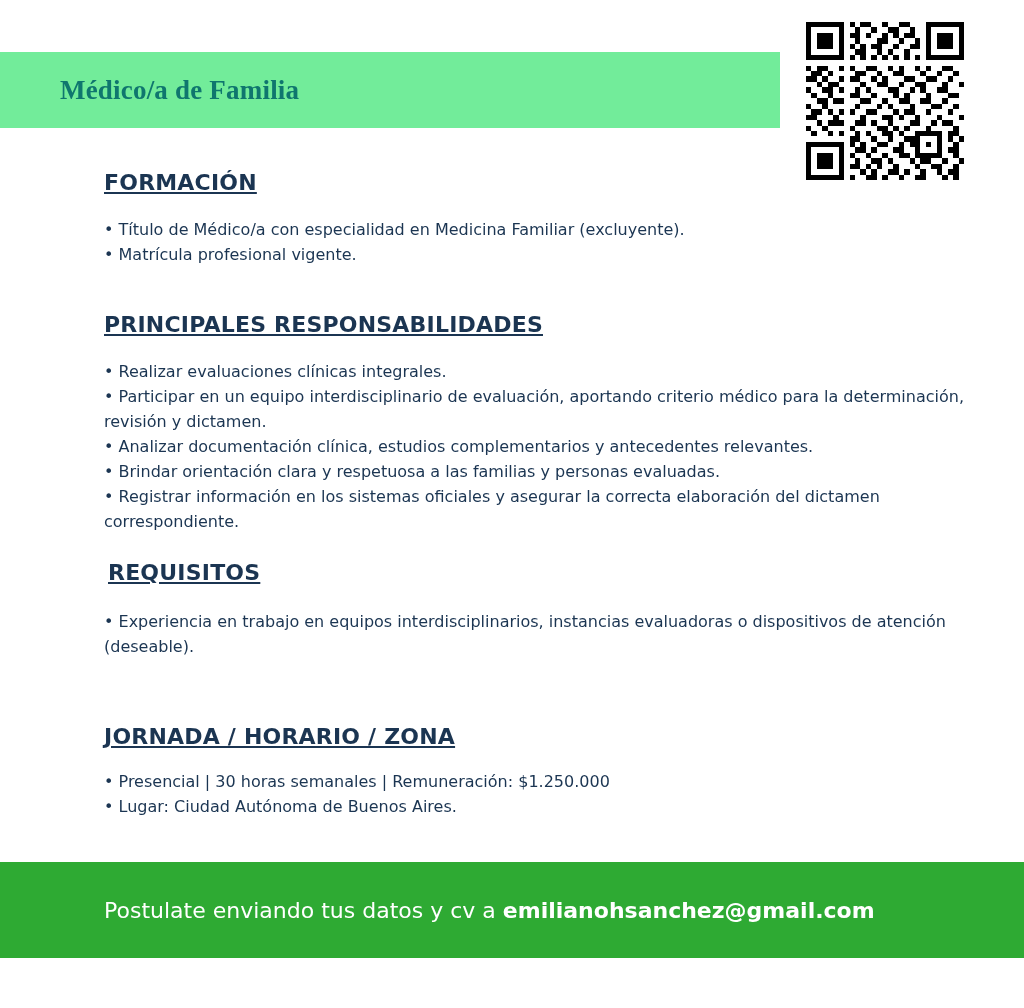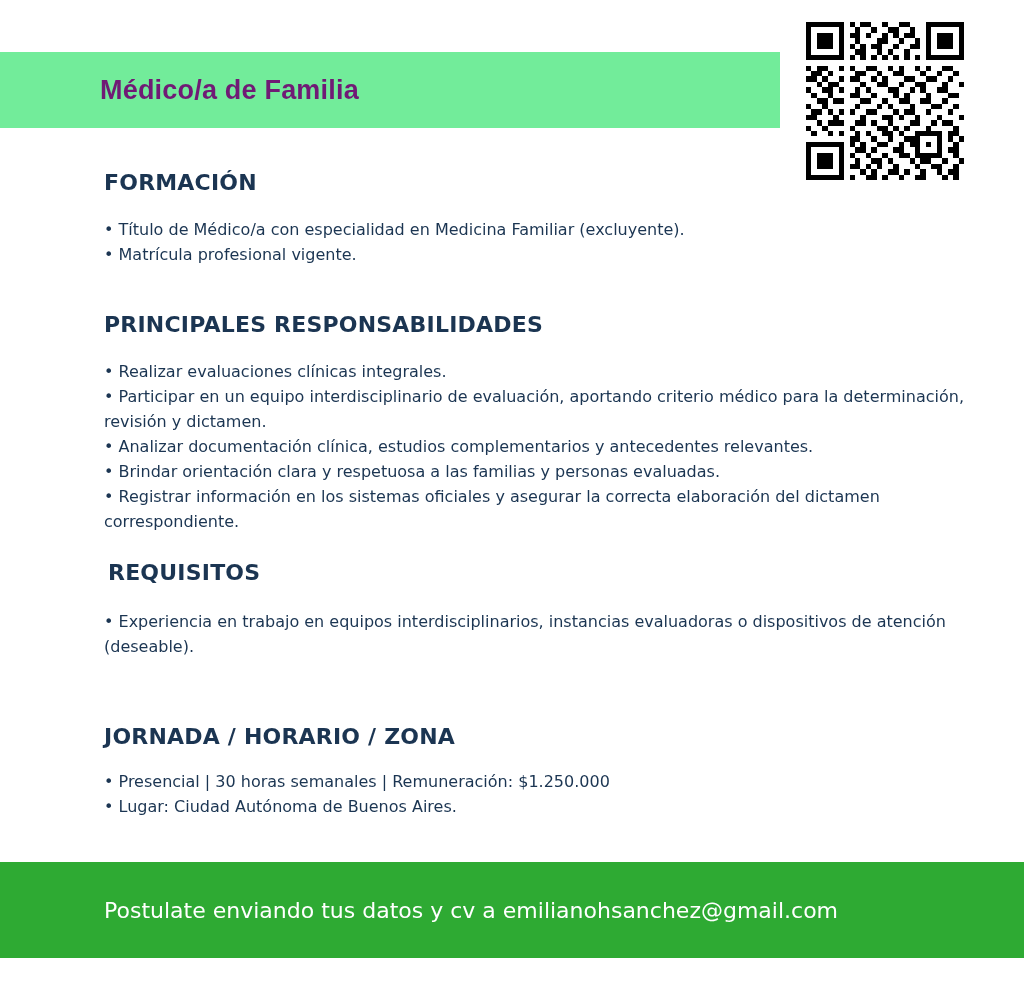--- a/index.html
+++ b/index.html
@@ -27,26 +27,26 @@
     position: absolute;
     left: 0;
     top: 52px;
     width: 780px;
     height: 76px;
     background: #72ec9a;
     display: flex;
     align-items: center;
   }
   .title-text {
-    margin-left: 100px;
+    margin-left: 60px;
     font-size: 27px;
     font-weight: bold;
-    color: #701a75;
+    color: #0f766e;
     letter-spacing: 0.2px;
-    font-family: Liberation Sans, sans-serif;
+    font-family: Liberation Serif, serif;
   }
 
   
   .qr-wrap {
     position: absolute;
     left: 806px;
     top: 22px;
     width: 158px;
     height: 158px;
     background: #ffffff;
@@ -64,20 +64,21 @@
   .section {
     padding: 0 40px 0 0;
   }
 
   h2.section-title {
     margin: 0;
     font-size: 22px;
     font-weight: bold;
     color: #1b3552;
     letter-spacing: 0.2px;
+    text-decoration: underline;
   }
 
   .bullets {
     margin: 0;
     padding: 0;
     list-style: none;
   }
   .bullets li {
     font-size: 16px;
     line-height: 25px;
@@ -110,21 +111,21 @@
     background: #2eaa33;
     display: flex;
     align-items: center;
   }
   .footer-text {
     margin-left: 104px;
     font-size: 22px;
     color: #ffffff;
   }
   .footer-email {
-    font-weight: normal;
+    font-weight: bold;
     color: #ffffff;
   }
   .bottom-strip {
     position: absolute;
     left: 0;
     top: 958px;
     width: 1024px;
     height: 50px;
     background: #ffffff;
   }

